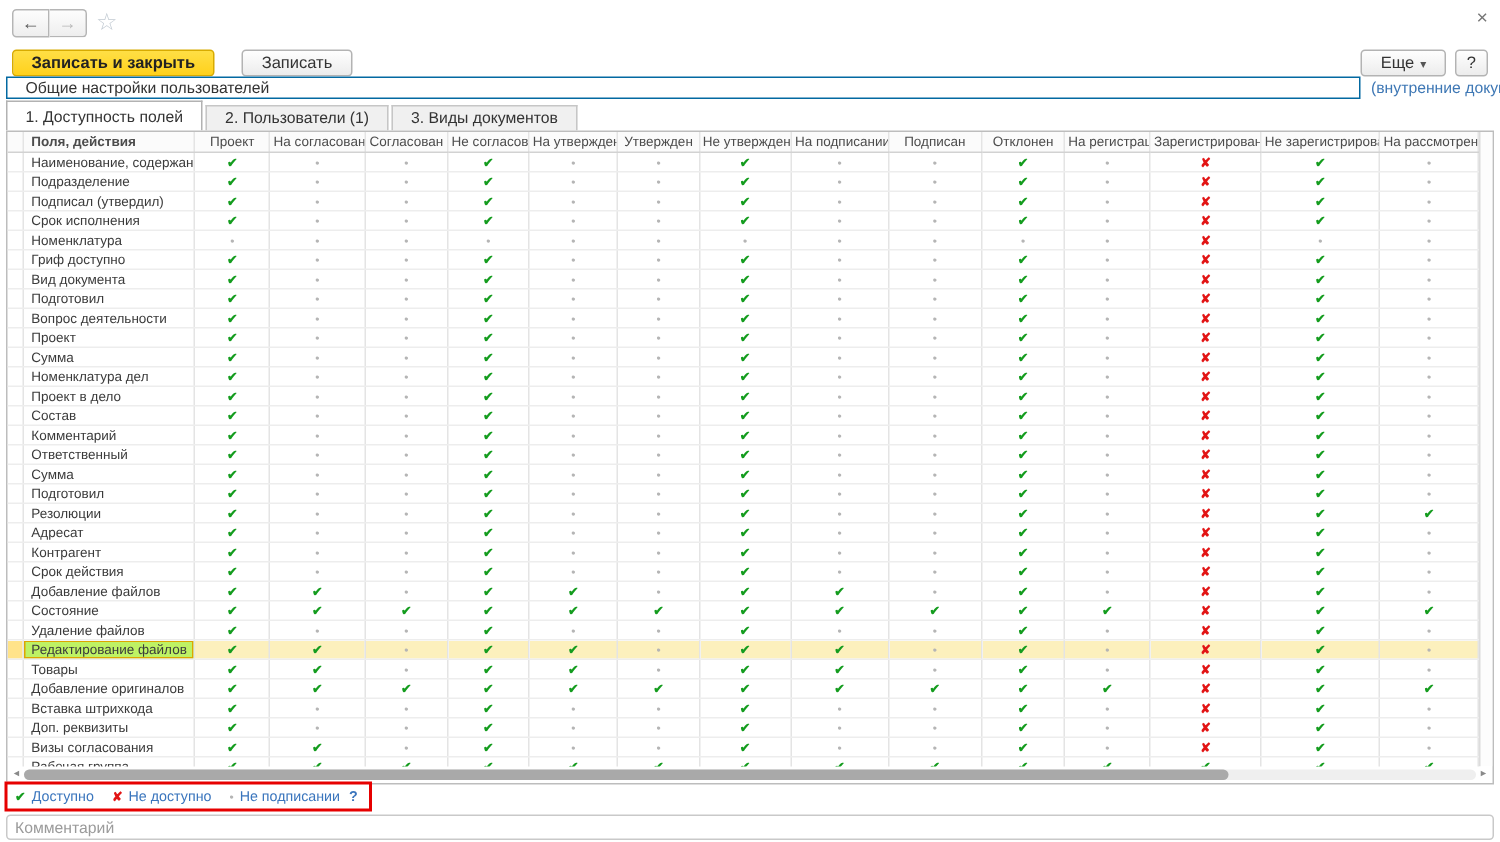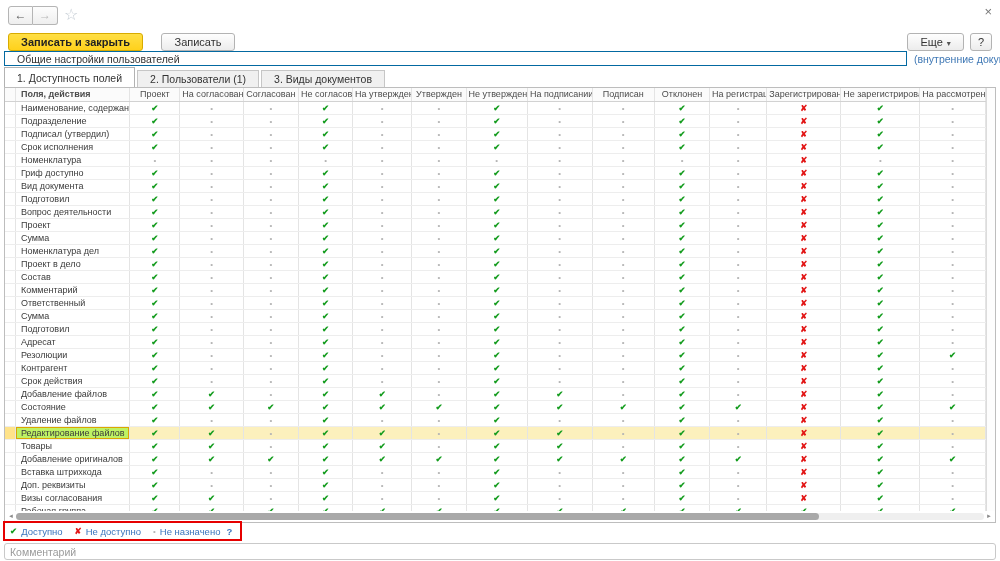--- a/index.html
+++ b/index.html
@@ -495,53 +495,53 @@
             <td class="cell"><span class="s-d">•</span></td>
             <td class="cell"><span class="s-d">•</span></td>
             <td class="cell"><span class="s-c">✔</span></td>
             <td class="cell"><span class="s-d">•</span></td>
             <td class="cell"><span class="s-x">✘</span></td>
             <td class="cell"><span class="s-c">✔</span></td>
             <td class="cell"><span class="s-d">•</span></td>
           </tr>
           <tr>
             <td class="gutter"></td>
+            <td class="lbl">Резолюции</td>
+            <td class="cell"><span class="s-c">✔</span></td>
+            <td class="cell"><span class="s-d">•</span></td>
+            <td class="cell"><span class="s-d">•</span></td>
+            <td class="cell"><span class="s-c">✔</span></td>
+            <td class="cell"><span class="s-d">•</span></td>
+            <td class="cell"><span class="s-d">•</span></td>
+            <td class="cell"><span class="s-c">✔</span></td>
+            <td class="cell"><span class="s-d">•</span></td>
+            <td class="cell"><span class="s-d">•</span></td>
+            <td class="cell"><span class="s-c">✔</span></td>
+            <td class="cell"><span class="s-d">•</span></td>
+            <td class="cell"><span class="s-x">✘</span></td>
+            <td class="cell"><span class="s-c">✔</span></td>
+            <td class="cell"><span class="s-c">✔</span></td>
+          </tr>
+          <tr>
+            <td class="gutter"></td>
             <td class="lbl">Адресат</td>
             <td class="cell"><span class="s-c">✔</span></td>
             <td class="cell"><span class="s-d">•</span></td>
             <td class="cell"><span class="s-d">•</span></td>
             <td class="cell"><span class="s-c">✔</span></td>
             <td class="cell"><span class="s-d">•</span></td>
             <td class="cell"><span class="s-d">•</span></td>
             <td class="cell"><span class="s-c">✔</span></td>
             <td class="cell"><span class="s-d">•</span></td>
             <td class="cell"><span class="s-d">•</span></td>
             <td class="cell"><span class="s-c">✔</span></td>
             <td class="cell"><span class="s-d">•</span></td>
             <td class="cell"><span class="s-x">✘</span></td>
             <td class="cell"><span class="s-c">✔</span></td>
             <td class="cell"><span class="s-d">•</span></td>
-          </tr>
-          <tr>
-            <td class="gutter"></td>
-            <td class="lbl">Резолюции</td>
-            <td class="cell"><span class="s-c">✔</span></td>
-            <td class="cell"><span class="s-d">•</span></td>
-            <td class="cell"><span class="s-d">•</span></td>
-            <td class="cell"><span class="s-c">✔</span></td>
-            <td class="cell"><span class="s-d">•</span></td>
-            <td class="cell"><span class="s-d">•</span></td>
-            <td class="cell"><span class="s-c">✔</span></td>
-            <td class="cell"><span class="s-d">•</span></td>
-            <td class="cell"><span class="s-d">•</span></td>
-            <td class="cell"><span class="s-c">✔</span></td>
-            <td class="cell"><span class="s-d">•</span></td>
-            <td class="cell"><span class="s-x">✘</span></td>
-            <td class="cell"><span class="s-c">✔</span></td>
-            <td class="cell"><span class="s-c">✔</span></td>
           </tr>
           <tr>
             <td class="gutter"></td>
             <td class="lbl">Контрагент</td>
             <td class="cell"><span class="s-c">✔</span></td>
             <td class="cell"><span class="s-d">•</span></td>
             <td class="cell"><span class="s-d">•</span></td>
             <td class="cell"><span class="s-c">✔</span></td>
             <td class="cell"><span class="s-d">•</span></td>
             <td class="cell"><span class="s-d">•</span></td>
@@ -770,18 +770,18 @@
 <span class="item">
       <span class="s-c">✔</span>
       <span class="lab">Доступно</span>
     </span>
     <span class="item">
       <span class="s-x">✘</span>
       <span class="lab">Не доступно</span>
     </span>
     <span class="item">
       <span class="s-d">•</span>
-      <span class="lab">Не назначено</span>
+      <span class="lab">Не подписании</span>
     </span>
     <span class="q">?</span>
   </div>
 
 <input class="comment-input" type="text" placeholder="Комментарий" style="">
 
 </body></html>

